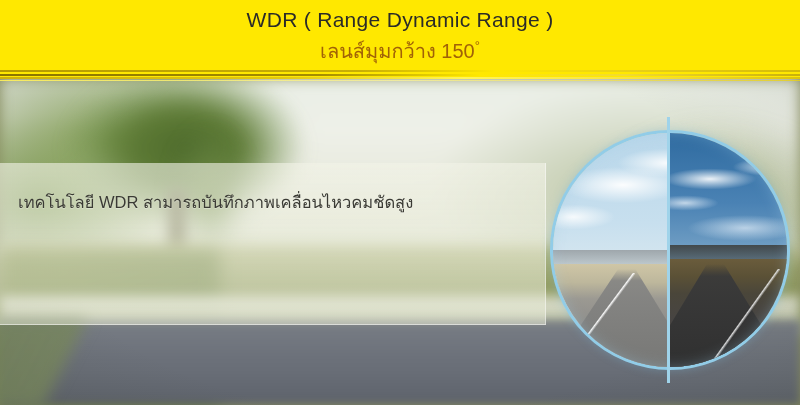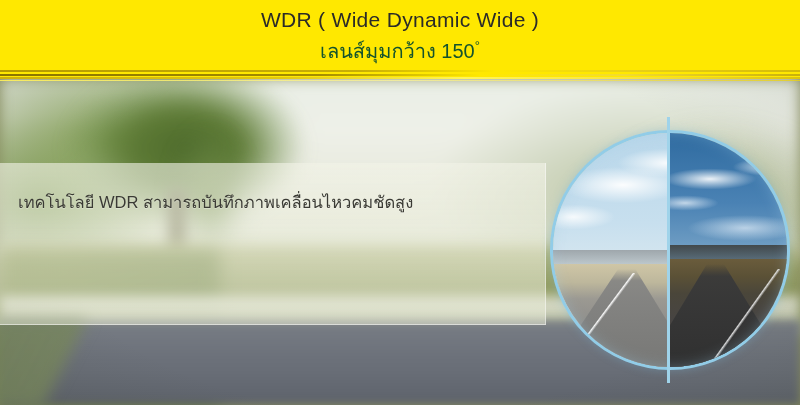--- a/index.html
+++ b/index.html
@@ -82,21 +82,21 @@
   .header {
     position:absolute; left:0; top:0; width:800px; height:78px;
     background:#ffe800; z-index:6;
   }
   .header-title {
     text-align:center; color:#2b2b28;
     font-size:21px; line-height:1; letter-spacing:0.3px;
     padding-top:9px; font-weight:400;
   }
   .header-subtitle {
-    text-align:center; color:#14532d;
+    text-align:center; color:#a16207;
     font-size:20px; line-height:1; padding-top:9px; font-weight:400;
   }
   .header-subtitle .deg { font-size:13px; vertical-align:super; }
 
   
   .divider { position:absolute; left:0; top:70px; width:800px; height:12px; z-index:7; }
   .divider .ln { position:absolute; left:0; width:100%; }
   .ln1 { top:0px;   height:2px; background:linear-gradient(90deg,#b59b00 0%, #c8ae05 45%, #ffe800 62%, #e7cf18 80%, #d4bb08 100%); }
   .ln2 { top:3.5px; height:2px; background:linear-gradient(90deg,#8a7500 0%, #a58d00 40%, #ffe800 60%, #f2db30 78%, #c9b10a 100%); }
   .ln3 { top:7px;   height:1.5px; background:linear-gradient(90deg,#cdb20b 0%, #e3c90f 35%, #fff45a 58%, #f7e23c 80%, #dcc40d 100%); }
@@ -204,21 +204,21 @@
     <div class="bg-grassband"></div>
     <div class="bg-grass-left"></div>
     <div class="bg-shoulder"></div>
     <div class="bg-road-edge"></div>
     <div class="bg-road"></div>
     <div class="bg-road-diag"></div>
     <div class="bg-vignette"></div>
   </div>
 
   <div class="header">
-    <div class="header-title">WDR ( Wide Dynamic Wide )</div>
+    <div class="header-title">WDR ( Range Dynamic Range )</div>
     <div class="header-subtitle"><span>เลนส์มุมกว้าง 150</span><span class="deg">°</span></div>
   </div>
 
   <div class="divider">
     <div class="ln ln1"></div>
     <div class="ln ln2"></div>
     <div class="ln ln3"></div>
     <div class="ln ln4"></div>
   </div>
 

